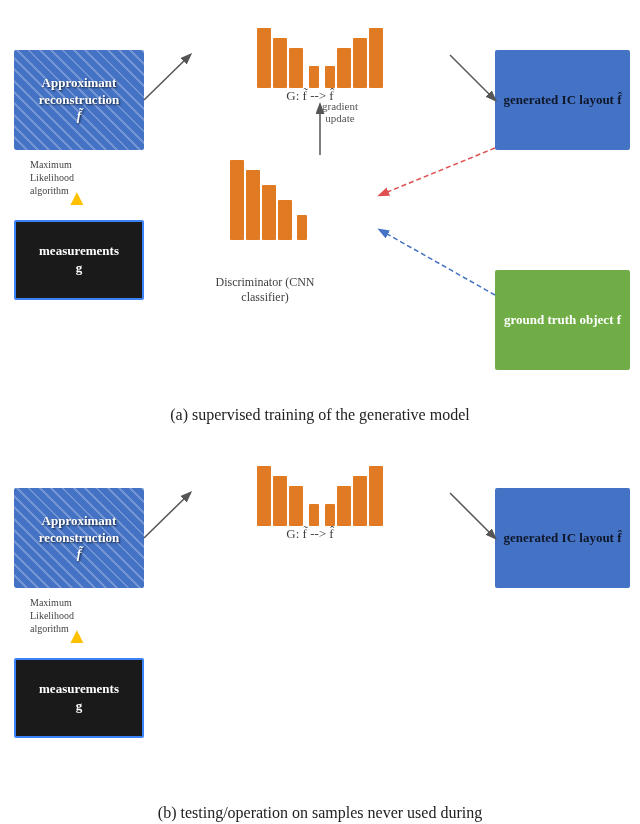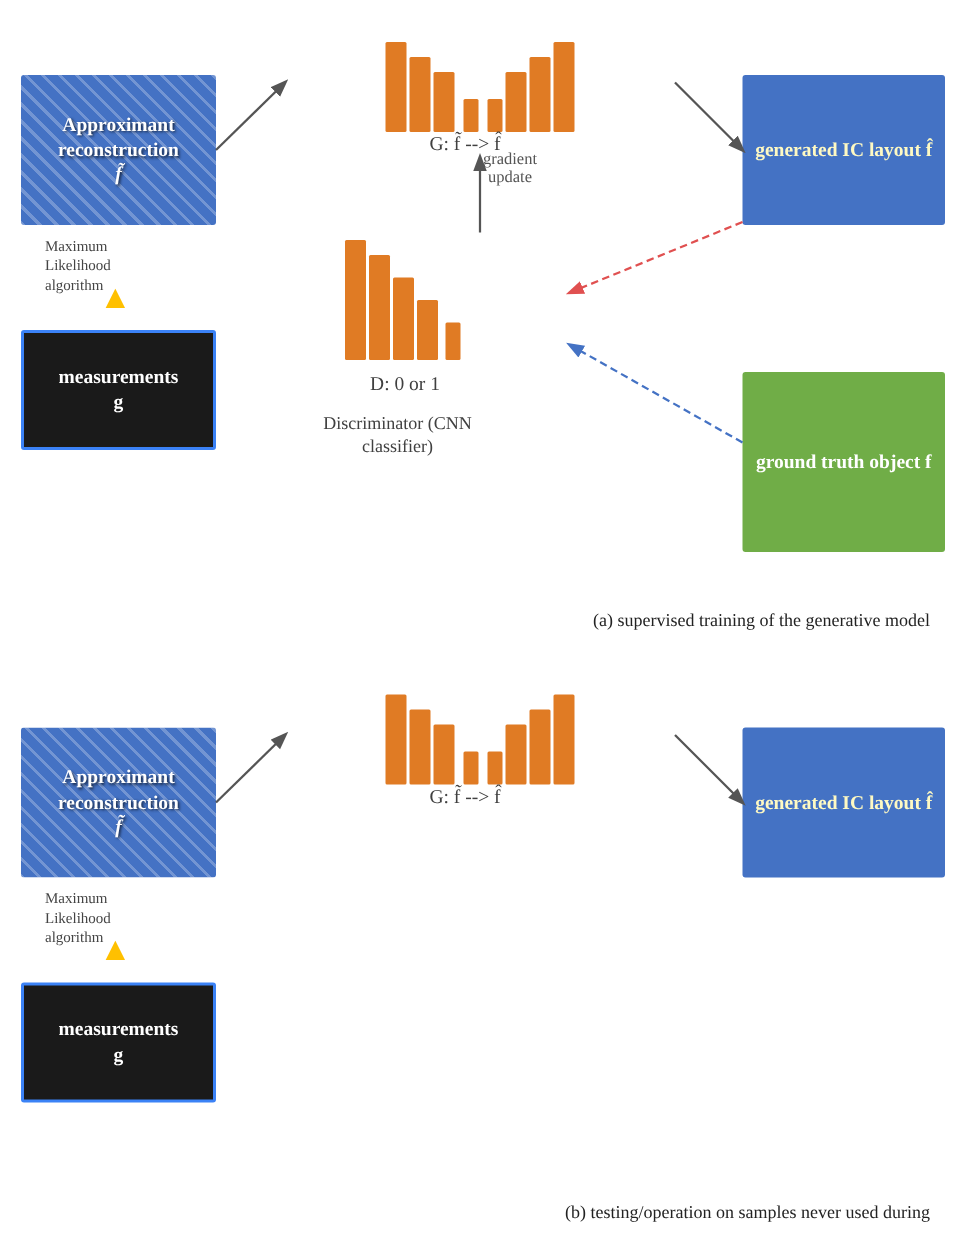--- a/index.html
+++ b/index.html
@@ -21,40 +21,40 @@
     .section-top {
       height: 400px;
     }
 
     
     .section-bottom {
       height: 360px;
     }
 
     .caption {
-      text-align: right;
-      font-size: 12px;
+      text-align: center;
+      font-size: 16px;
       padding: 6px 20px;
       color: #222;
     }
 
     
     .box {
       position: absolute;
       border-radius: 2px;
       display: flex;
       align-items: center;
       justify-content: center;
       text-align: center;
       font-weight: bold;
     }
 
     .box-blue {
       background: #4472c4;
-      color: #fef9c3;
+      color: #0f172a;
     }
 
     .box-black {
       background: #1a1a1a;
       color: #fff;
       border: 2px solid #3b82f6;
     }
 
     .box-green {
       background: #70ad47;
@@ -166,37 +166,34 @@
       measurements<br><strong>g</strong>
     </div>
   </div>
 
   <div class="box box-blue" style="right:10px; top:50px; width:135px; height:100px;">
     <div class="box-text">
       generated IC layout <strong>f̂</strong>
     </div>
   </div>
 
-  <div class="box box-green" style="right:10px; top:248px; width:135px; height:120px;">
+  <div class="box box-green" style="right:10px; top:270px; width:135px; height:100px;">
     <div class="box-text">
       ground truth object <strong>f</strong>
     </div>
   </div>
 
   <div class="nn-container" style="top:160px; left:230px; align-items:flex-end; justify-content:center; gap:2px;">
     <div class="nn-bar" style="width:14px; height:80px;"></div>
     <div class="nn-bar" style="width:14px; height:70px;"></div>
     <div class="nn-bar" style="width:14px; height:55px;"></div>
     <div class="nn-bar" style="width:14px; height:40px;"></div>
     <div class="nn-bar" style="width:10px; height:25px; margin:0 3px;"></div>
   </div>
 
-  <div class="label-text" style="top:248px; left:190px; width:160px; font-size:13px;">
-    <span>D: 0 or 1</span>
-  </div>
 
   <div class="label-text" style="top:100px; left:290px; width:100px; font-size:11px; color:#555;">
     <span>gradient<br>update</span>
   </div>
 
   <div class="label-text" style="top:275px; left:175px; width:180px; font-size:12px;">
     <span>Discriminator (CNN<br>classifier)</span>
   </div>
 
   <svg class="arrows">

